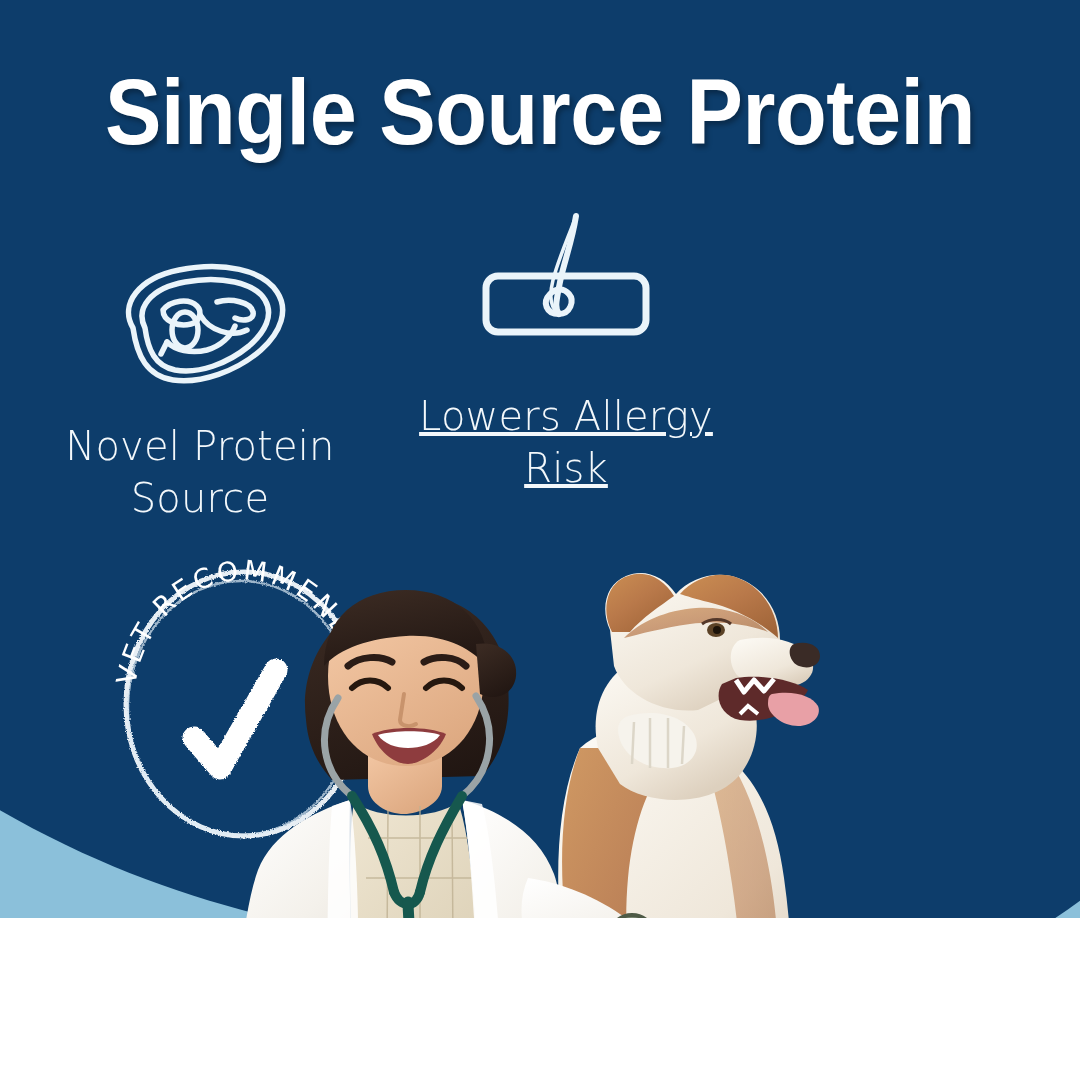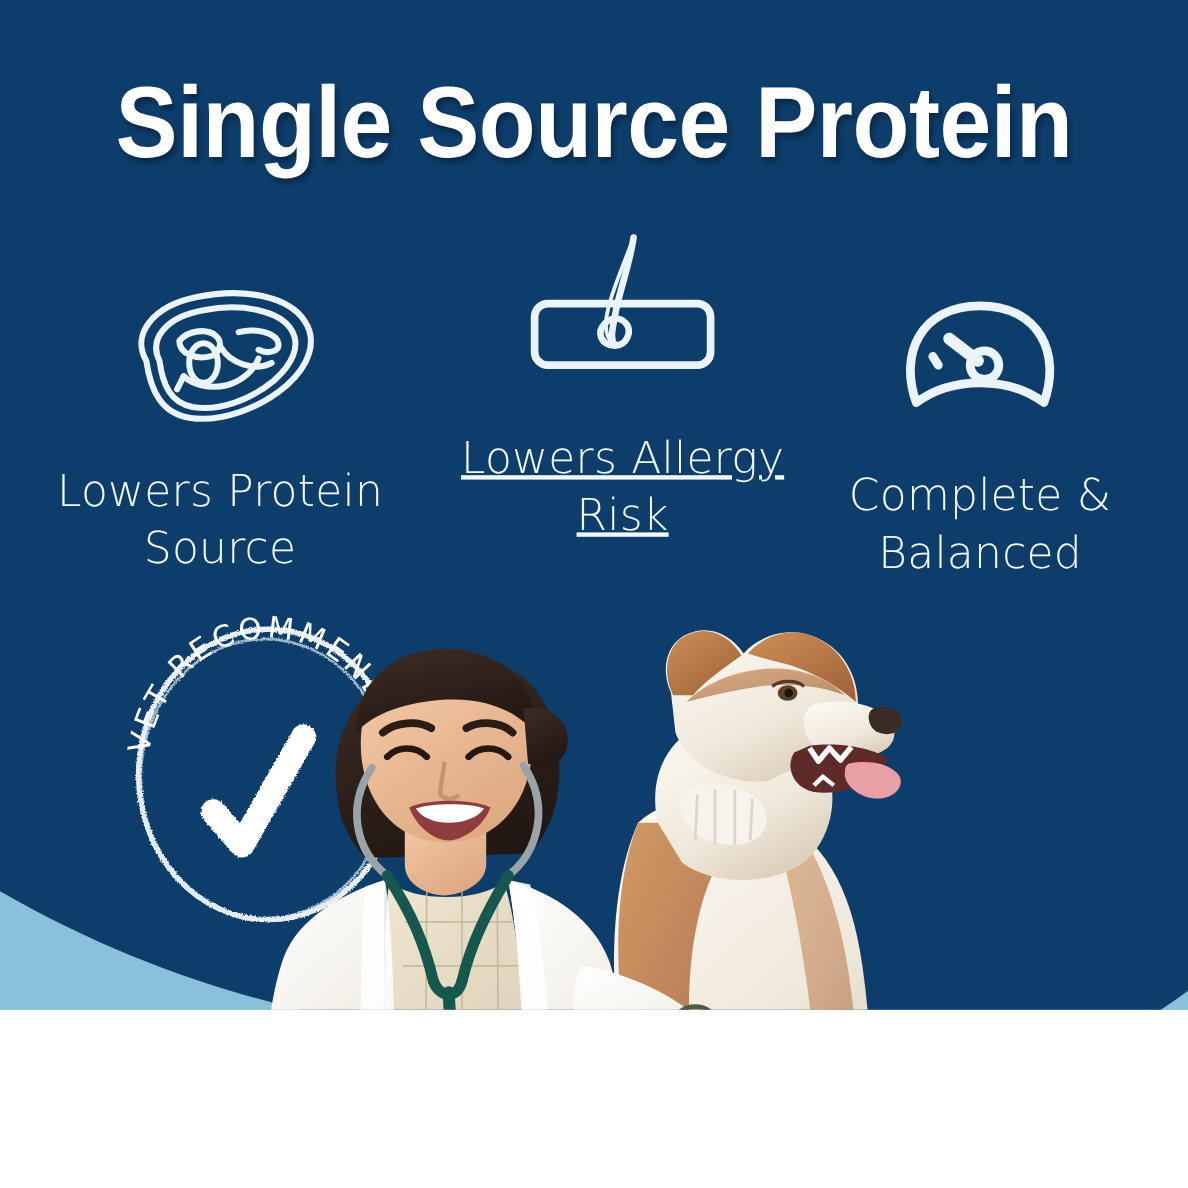--- a/index.html
+++ b/index.html
@@ -125,58 +125,41 @@
                  C122 106 94 116 70 112 C50 108 43 92 40 70 Z"></path>
 
         <path d="M58 52 C66 42 84 40 92 48 C98 54 94 64 86 66 C74 69 58 64 58 52 Z"></path>
         <path d="M112 44 C126 40 146 44 148 54 C150 62 138 64 130 60"></path>
         <path d="M96 58 C104 72 126 80 142 72"></path>
         <path d="M62 84 C70 92 86 96 102 92 C116 88 126 78 130 68"></path>
         <path d="M62 84 L56 96"></path>
         <ellipse cx="80" cy="72" rx="13" ry="18"></ellipse>
       </svg>
     </span>
-    <span class="f-label">Lowers Protein
+    <span class="f-label">Novel Protein
 Source</span>
   </div>
 
   <div class="feature" id="feature-1">
     <span class="icon-wrap">
       <svg width="172" height="140" viewBox="0 0 172 140" fill="none" stroke="#EAF4FA" stroke-width="7" stroke-linecap="round" stroke-linejoin="round">
 
         <path d="M18 68 h45 M109 68 h45 a12 12 0 0 1 12 12 v32 a12 12 0 0 1 -12 12
                  h-136 a12 12 0 0 1 -12 -12 v-32 a12 12 0 0 1 12 -12 Z"></path>
 
         <path d="M96 8 C92 34 84 54 80 74 C77 90 74 100 79 106" stroke-width="6"></path>
         <path d="M96 8 C88 30 78 52 73 72 C69 88 70 100 79 106" stroke-width="3.5"></path>
 
         <path d="M79 106 C66 106 62 94 70 86 C76 80 84 80 89 86 C95 93 90 106 79 106 Z" stroke-width="6"></path>
       </svg>
     </span>
     <span class="f-label">Lowers Allergy
 Risk</span>
   </div>
 
-  <div class="feature" id="feature-2">
-    <span class="icon-wrap">
-      <svg width="160" height="130" viewBox="0 0 160 130" fill="none" stroke="#EAF4FA" stroke-width="8" stroke-linecap="round" stroke-linejoin="round">
-
-        <path d="M22 104 C6 60 26 16 80 16 C134 16 154 60 138 104
-                 C122 92 102 86 80 86 C58 86 38 92 22 104 Z"></path>
-
-        <path d="M52 46 L78 66" stroke-width="11"></path>
-
-        <circle cx="84" cy="70" r="13" stroke-width="8"></circle>
-
-        <path d="M37 62 L42 70" stroke-width="8"></path>
-      </svg>
-    </span>
-    <span class="f-label">Complete &amp;
-Balanced</span>
-  </div>
 
   <div id="vet-badge">
     <svg width="272" height="300" viewBox="0 0 272 300">
       <defs>
         <path id="ringPath" d="M 26 152 A 110 124 0 1 1 246 152" fill="none"></path>
         <filter id="chalk" x="-25%" y="-25%" width="150%" height="150%">
           <feTurbulence type="fractalNoise" baseFrequency="0.72" numOctaves="3" result="n"></feTurbulence>
           <feDisplacementMap in="SourceGraphic" in2="n" scale="3.2" xChannelSelector="R" yChannelSelector="G"></feDisplacementMap>
         </filter>
       </defs>

